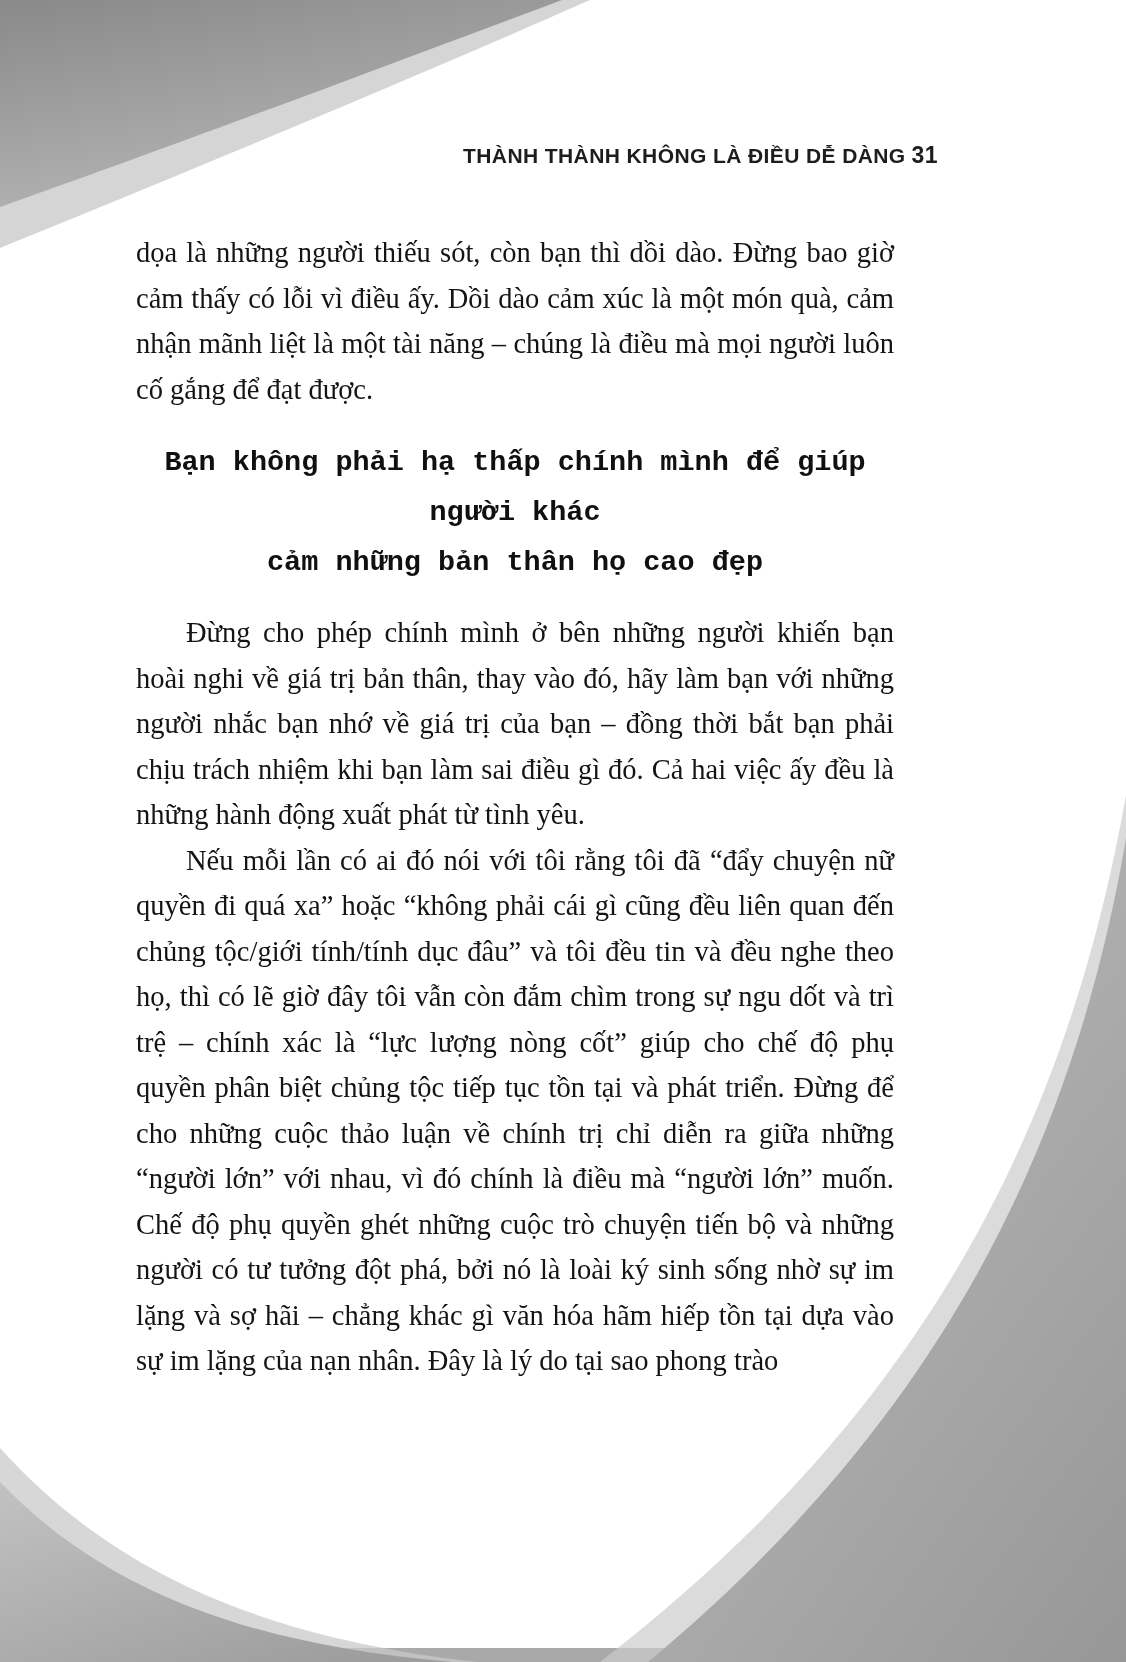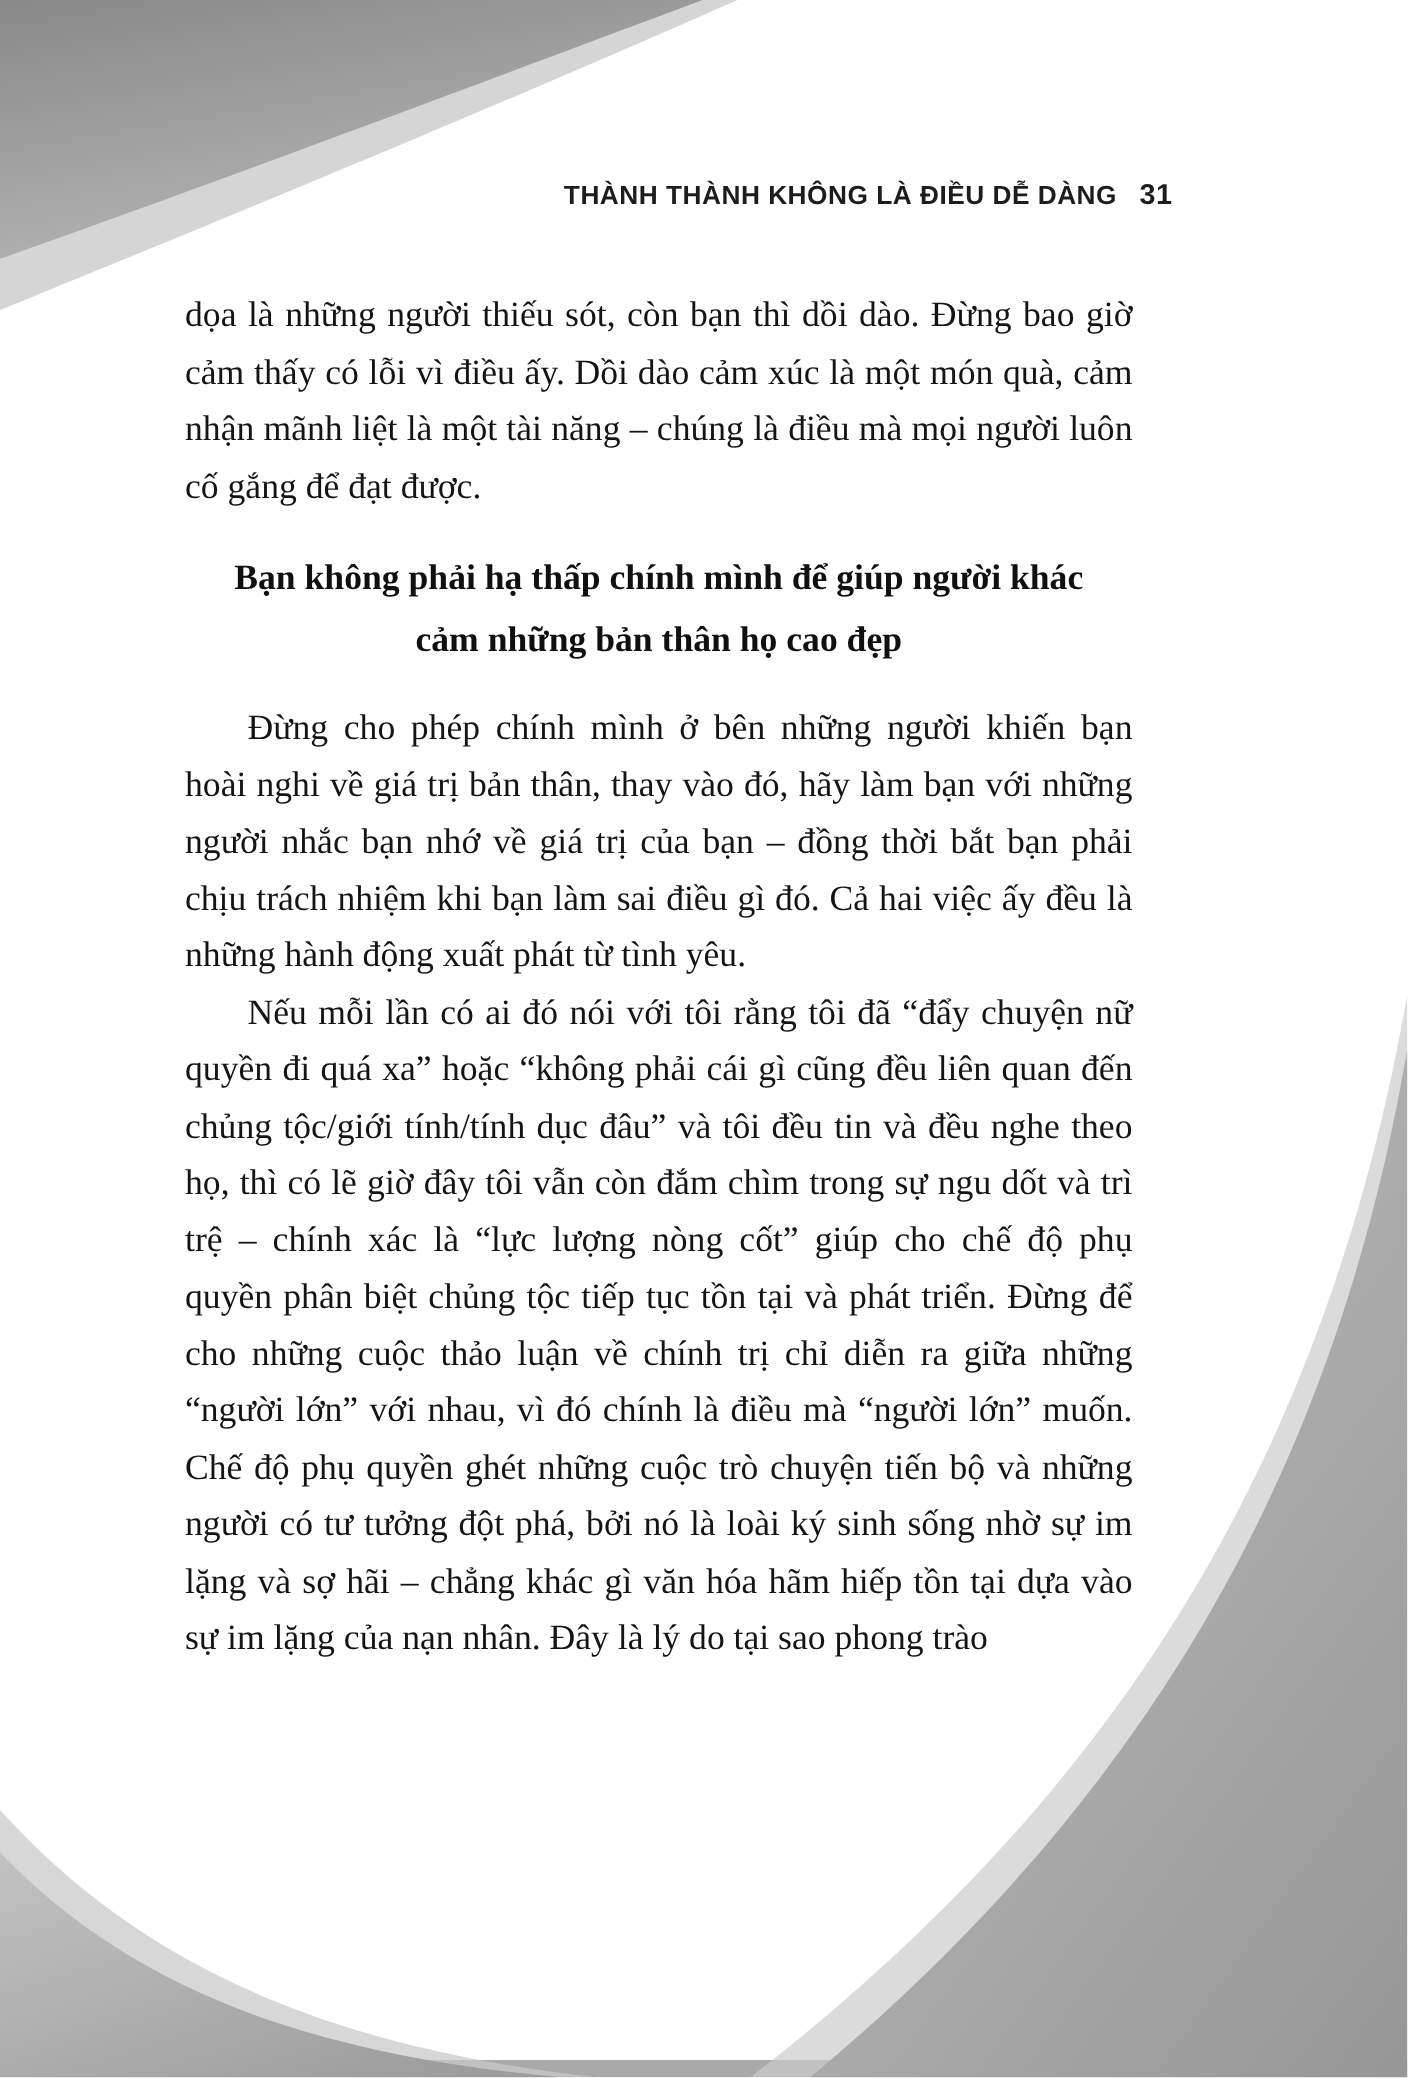--- a/index.html
+++ b/index.html
@@ -24,41 +24,41 @@
     right:188px;
     text-align:right;
     font-family:"Liberation Sans",sans-serif;
     font-weight:700;
     font-size:21px;
     letter-spacing:0.4px;
     color:#1d1d1d;
     white-space:nowrap;
   }
   .running-head .num{
-    margin-left:18px;
+    margin-left:6px;
     font-size:23px;
   }
   .page-body{
     position:absolute;
     top:230px;
-    left:148px;
+    left:136px;
     width:758px;
     color:#141414;
     font-size:28.5px;
     line-height:45.5px;
   }
   .para{
     margin:0;
     text-align:justify;
   }
   .para.indent{
     text-indent:50px;
   }
   .heading{
-    font-family:Liberation Serif, serif;
+    font-family:Liberation Mono, monospace;
     font-weight:700;
     text-align:center;
     font-size:28.5px;
     line-height:50px;
     margin:26px 0 22px 0;
     color:#101010;
   }
   .italic{
   }
 </style>

